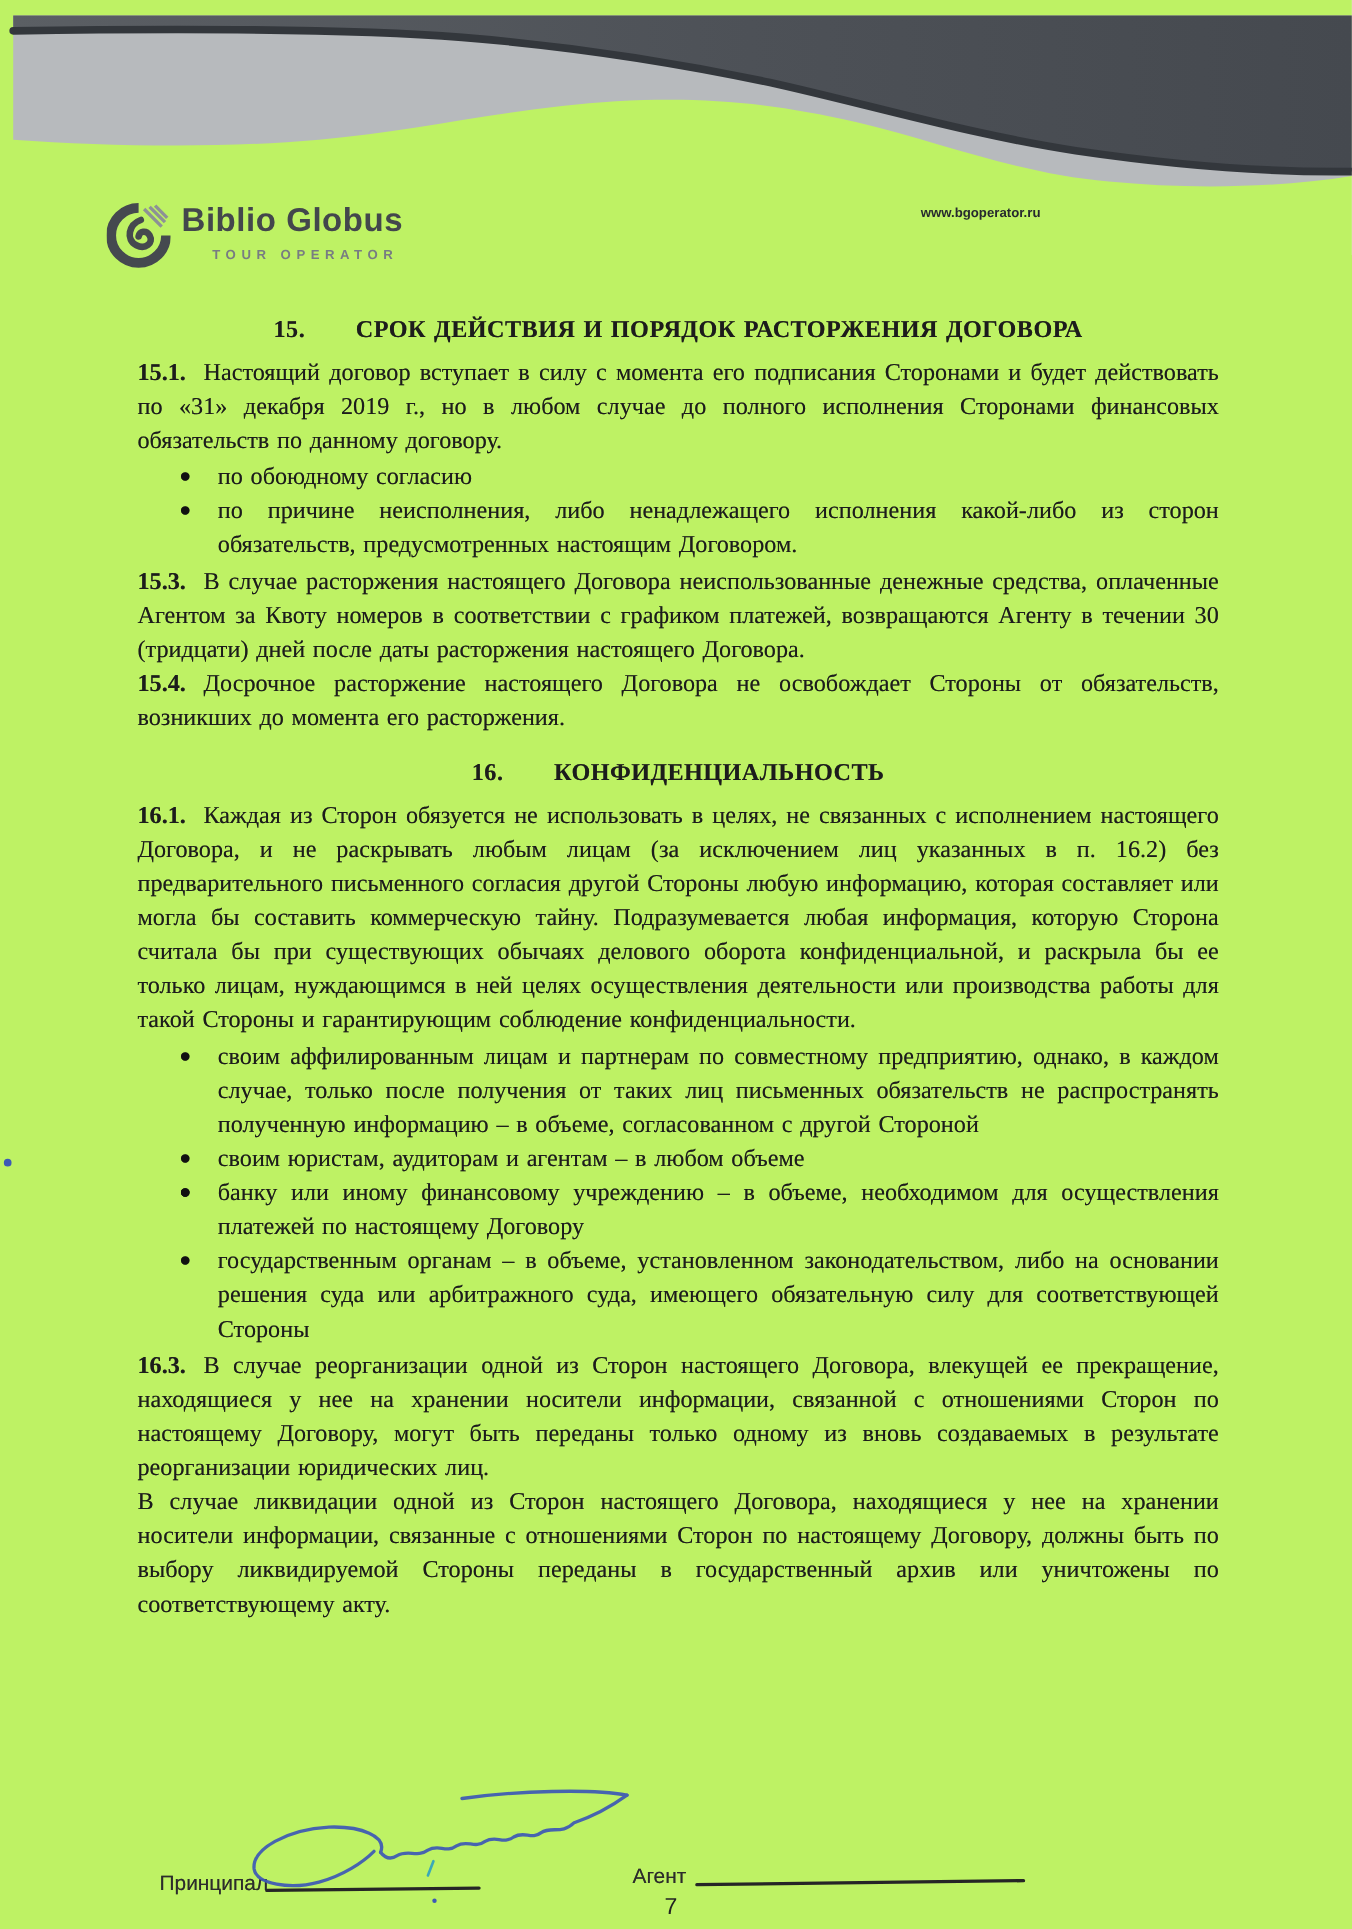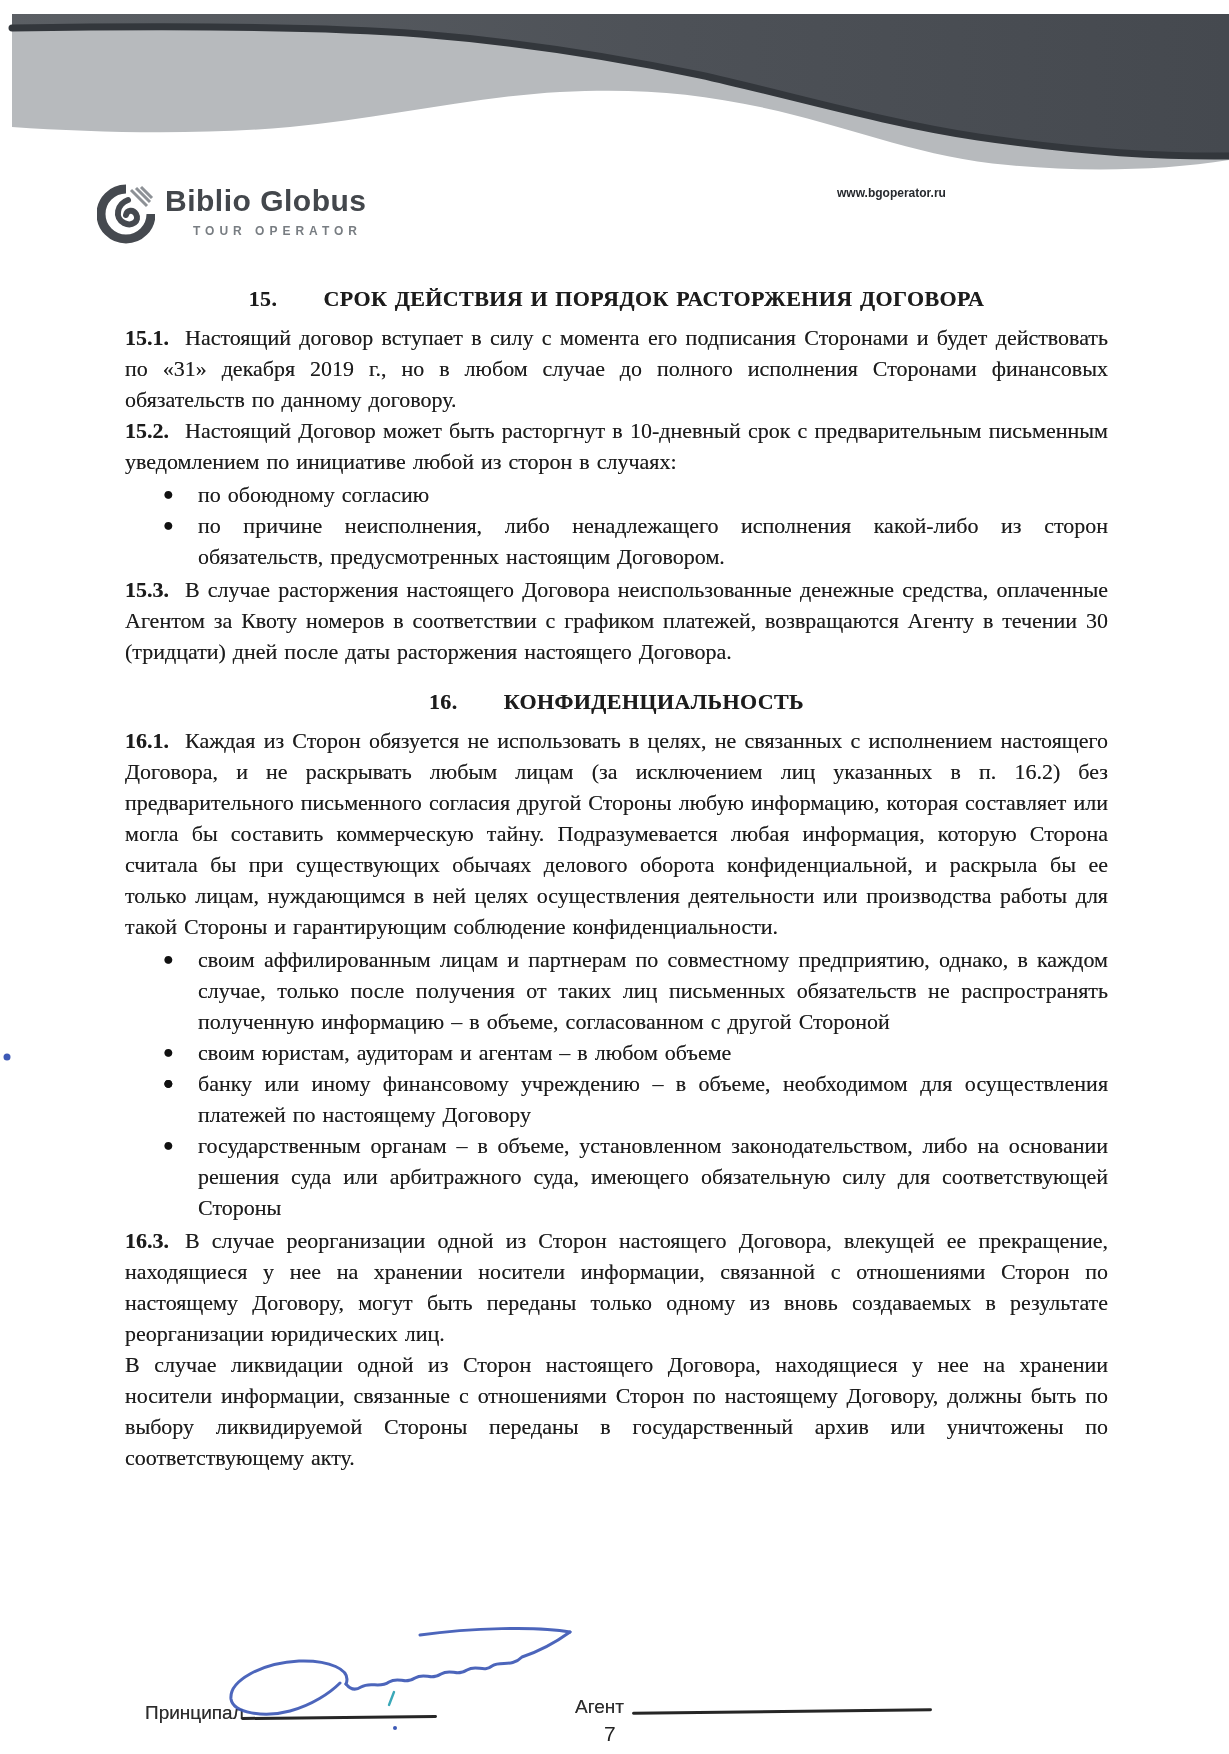--- a/index.html
+++ b/index.html
@@ -1,20 +1,20 @@
 <!DOCTYPE html>
 <html lang="ru"><head>
 <meta charset="utf-8">
 <style>
   html,body{margin:0;padding:0;background:#e8e8e6;}
   .page{
     position:relative;
     width:1229px;height:1754px;
     margin:0 auto;
-    background:#ffffff;
+    background:#bef264;
     overflow:hidden;
     font-family:"Liberation Serif","DejaVu Serif",serif;
     color:#1c1c1c;
   }
   
   .wave-wrap{position:absolute;top:0;left:0;width:1229px;height:180px;}
   
   .brand-row{position:absolute;top:178px;left:95px;right:95px;height:80px;}
   .logo{position:absolute;left:2px;top:6px;width:58px;height:60px;}
   .brand-text{position:absolute;left:70px;top:6px;font-family:"Liberation Sans",sans-serif;}
@@ -110,31 +110,31 @@
 
   <div class="content">
 
     <div class="h2">
       <span class="hnum">15.</span><span>СРОК ДЕЙСТВИЯ И ПОРЯДОК РАСТОРЖЕНИЯ ДОГОВОРА</span>
     </div>
 
     <p class="clause">
       <span class="cnum">15.1.</span><span>Настоящий договор вступает в силу с момента его подписания Сторонами и будет действовать по «31» декабря 2019 г., но в любом случае до полного исполнения Сторонами финансовых обязательств по данному договору.</span>
     </p>
-    <p class="clause">
-      <span class="cnum">15.2.</span><span>Настоящий Договор может быть расторгнут в 10-дневный срок с предварительным письменным уведомлением по инициативе любой из сторон в случаях:</span>
-    </p>
 
     <ul class="bullets">
       <li><span class="dot">●</span><span>по обоюдному согласию</span></li>
       <li><span class="dot">●</span><span>по причине неисполнения, либо ненадлежащего исполнения какой-либо из сторон обязательств, предусмотренных настоящим Договором.</span></li>
     </ul>
 
     <p class="clause">
       <span class="cnum">15.3.</span><span>В случае расторжения настоящего Договора неиспользованные денежные средства, оплаченные Агентом за Квоту номеров в соответствии с графиком платежей, возвращаются Агенту в течении 30 (тридцати) дней после даты расторжения настоящего Договора.</span>
+    </p>
+    <p class="clause">
+      <span class="cnum">15.4.</span><span>Досрочное расторжение настоящего Договора не освобождает Стороны от обязательств, возникших до момента его расторжения.</span>
     </p>
 
     <div class="h2 second">
       <span class="hnum">16.</span><span>КОНФИДЕНЦИАЛЬНОСТЬ</span>
     </div>
 
     <p class="clause">
       <span class="cnum">16.1.</span><span>Каждая из Сторон обязуется не использовать в целях, не связанных с исполнением настоящего Договора, и не раскрывать любым лицам (за исключением лиц указанных в п. 16.2) без предварительного письменного согласия другой Стороны любую информацию, которая составляет или могла бы составить коммерческую тайну. Подразумевается любая информация, которую Сторона считала бы при существующих обычаях делового оборота конфиденциальной, и раскрыла бы ее только лицам, нуждающимся в ней целях осуществления деятельности или производства работы для такой Стороны и гарантирующим соблюдение конфиденциальности.</span>
     </p>
 

